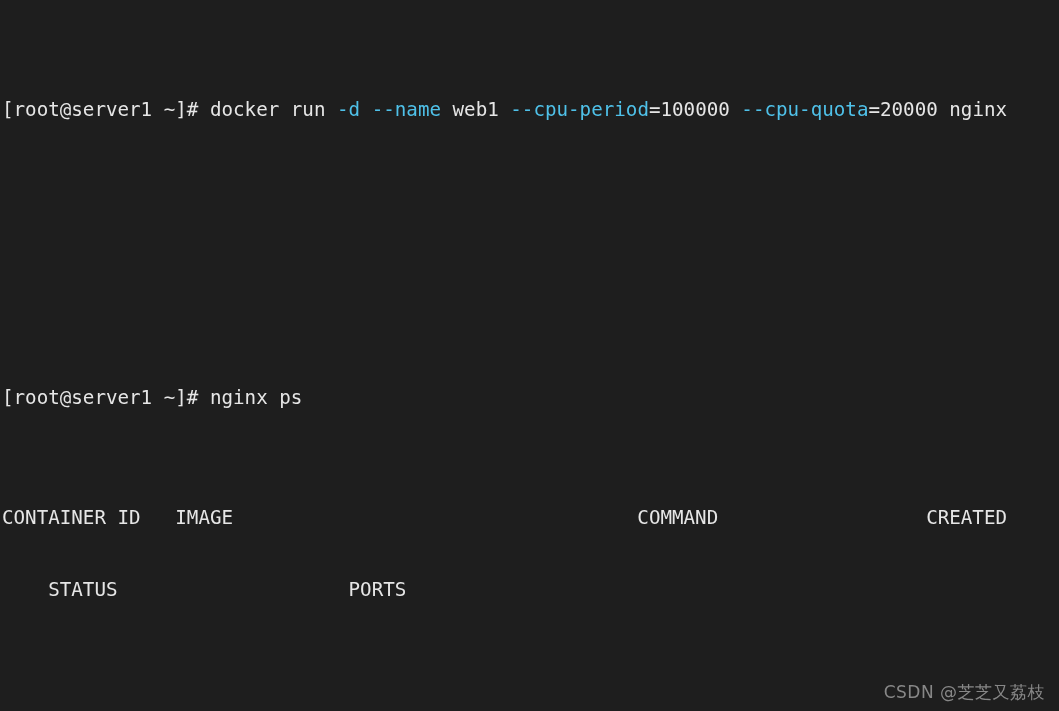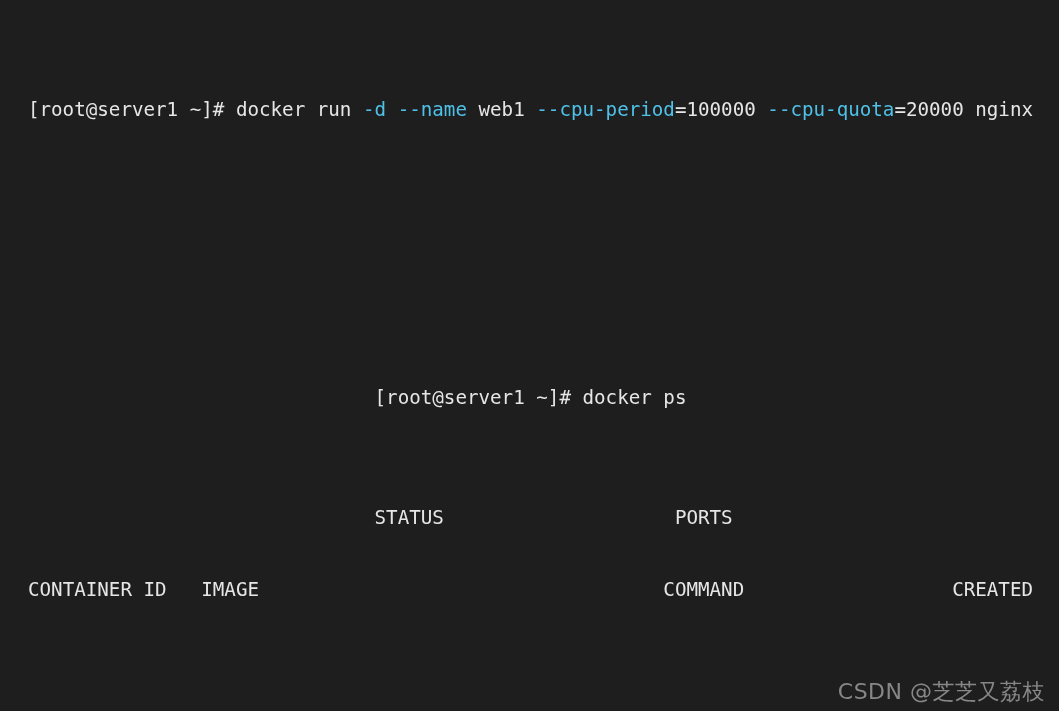--- a/index.html
+++ b/index.html
@@ -14,21 +14,20 @@
     overflow: hidden;
     font-family: "DejaVu Sans Mono", "Liberation Mono", monospace;
   }
   #terminal {
     position: relative;
     width: 1059px;
     height: 711px;
     background: #1e1e1e;
     padding: 0;
     box-sizing: border-box;
-    text-align: center;
   }
   .screen {
     position: absolute;
     top: 2px;
     left: 2px;
     right: 0;
     bottom: 0;
     font-size: 19.2px;
     line-height: 24px;
     letter-spacing: 0px;
@@ -41,21 +40,21 @@
     font-variant-ligatures: none;
   }
   .w  { color: #e6e6e6; }          
   .cy { color: #4fc1e9; }
   .watermark {
     position: absolute;
     right: 14px;
     bottom: 8px;
     color: #9a9a9a;
     font-family: "DejaVu Sans", "Liberation Sans", sans-serif;
-    font-size: 22px;
+    font-size: 17px;
     line-height: 22px;
     letter-spacing: 0.5px;
     white-space: pre;
     opacity: 0.85;
   }
 </style>
 </head>
 <body>
 
 <div id="terminal">
@@ -63,25 +62,25 @@
 
     
     <div class="row"><span class="w">[root@server1 ~]# </span><span class="w">docker run </span><span class="cy">-d</span><span class="w"> </span><span class="cy">--name</span><span class="w"> web1 </span><span class="cy">--cpu-period</span><span class="w">=100000 </span><span class="cy">--cpu-quota</span><span class="w">=20000 nginx</span></div>
 
     
     <div class="row"> </div>
 
     
 
     
-    <div class="row"><span class="w">[root@server1 ~]# </span><span class="w">docker ps</span></div>
+    <div class="row"><span class="w">[root@server1 ~]# </span><span class="w">nginx ps</span></div>
 
     
+    <div class="row w">CONTAINER ID   IMAGE                                   COMMAND                  CREATED</div>
     <div class="row w">    STATUS                    PORTS</div>
-    <div class="row w">CONTAINER ID   IMAGE                                   COMMAND                  CREATED</div>
     
 
     
     
     
     
 
     
     
     

